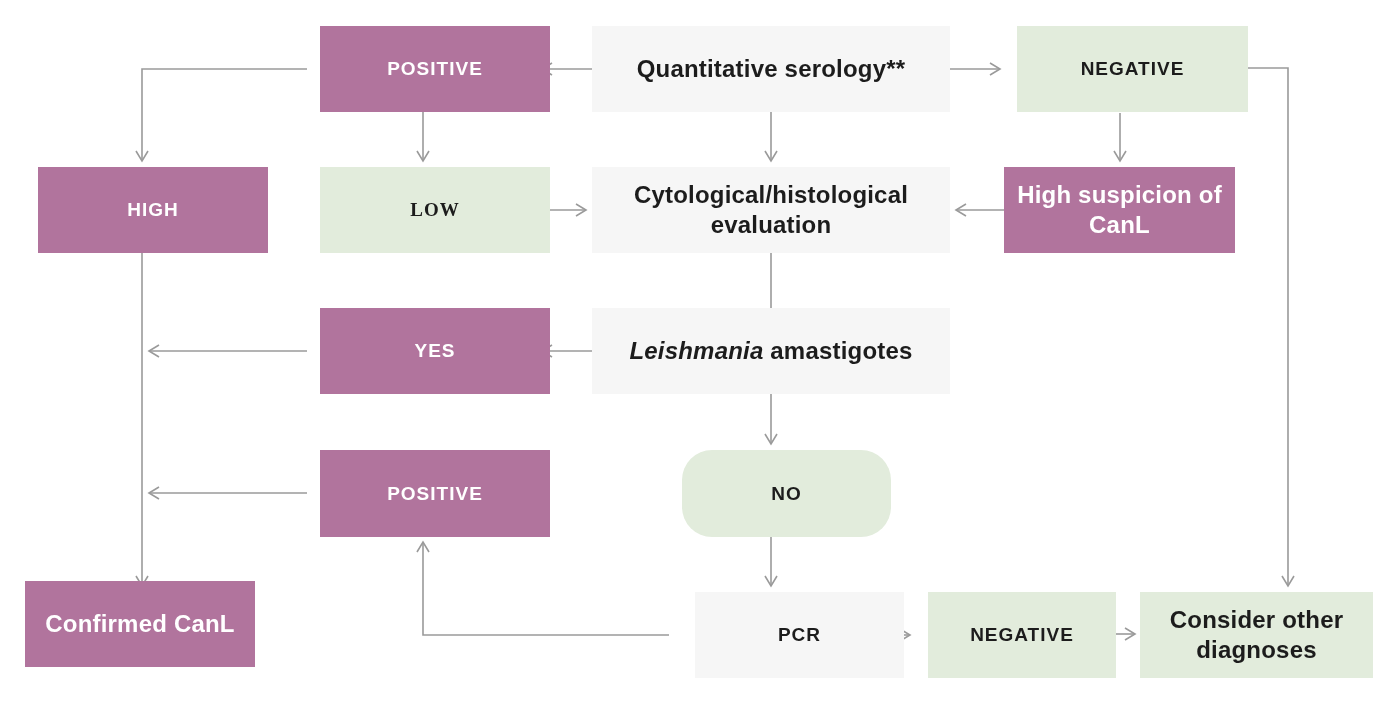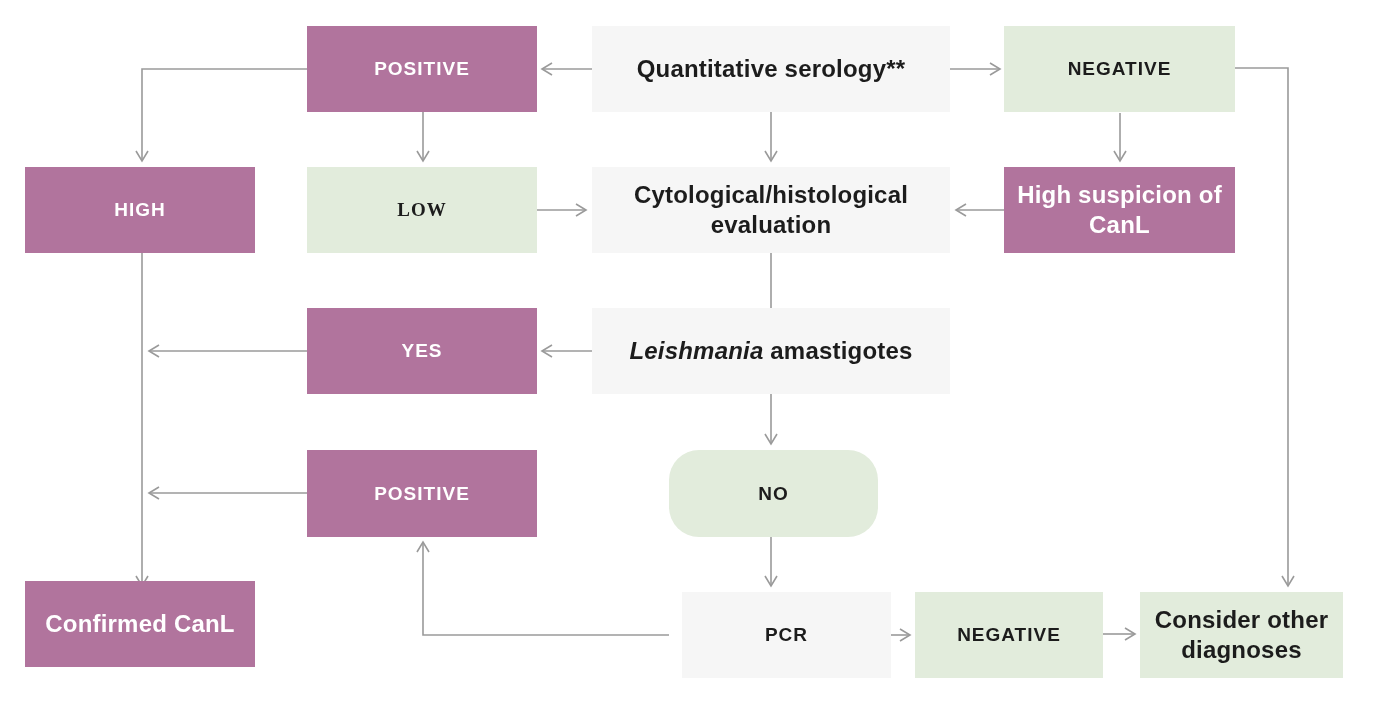--- a/index.html
+++ b/index.html
@@ -16,39 +16,39 @@
   .node{
     position:absolute;
     display:flex;align-items:center;justify-content:center;
     text-align:center;
     font-weight:bold;
     box-sizing:border-box;
   }
   .mauve{background:var(--mauve);color:var(--light);}
   .green{background:var(--green);color:var(--ink);}
   .panel{background:var(--panel);color:var(--ink);}
-  .caps{font-size:19px;letter-spacing:1px;}
+  .caps{font-size:19px;letter-spacing:1px;margin-left:13px;}
   .body{font-size:24px;letter-spacing:0.2px;line-height:1.25;}
   .line{display:block;}
   
   #n-positive-top {left:307px;top:26px;width:230px;height:86px;}
   #n-serology     {left:592px;top:26px;width:358px;height:86px;}
   #n-negative-top {left:1004px;top:26px;width:231px;height:86px;}
   #n-high         {left:25px;top:167px;width:230px;height:86px;}
   #n-low          {left:307px;top:167px;width:230px;height:86px;font-family:Liberation Serif, serif;}
   #n-cytology     {left:592px;top:167px;width:358px;height:86px;}
   #n-suspicion    {left:1004px;top:167px;width:231px;height:86px;}
   #n-yes          {left:307px;top:308px;width:230px;height:86px;}
   #n-amastigotes  {left:592px;top:308px;width:358px;height:86px;}
   #n-positive-mid {left:307px;top:450px;width:230px;height:87px;}
   #n-no           {left:669px;top:450px;width:209px;height:87px;border-radius:30px;}
   #n-confirmed    {left:25px;top:581px;width:230px;height:86px;}
   #n-pcr          {left:682px;top:592px;width:209px;height:86px;}
   #n-negative-bot {left:915px;top:592px;width:188px;height:86px;}
-  #n-consider     {left:1140px;top:592px;width:203px;height:86px;}
+  #n-consider     {left:1140px;top:592px;width:233px;height:86px;}
 </style>
 </head>
 <body>
 
 <div class="stage">
 
   <svg class="connectors" viewBox="0 0 1400 708" xmlns="http://www.w3.org/2000/svg">
     <defs>
       <marker id="ah" viewBox="0 0 16 16" refX="12" refY="8" markerWidth="16" markerHeight="16" orient="auto" markerUnits="userSpaceOnUse">
         <path class="arrowhead" d="M2,2 L12,8 L2,14"></path>

